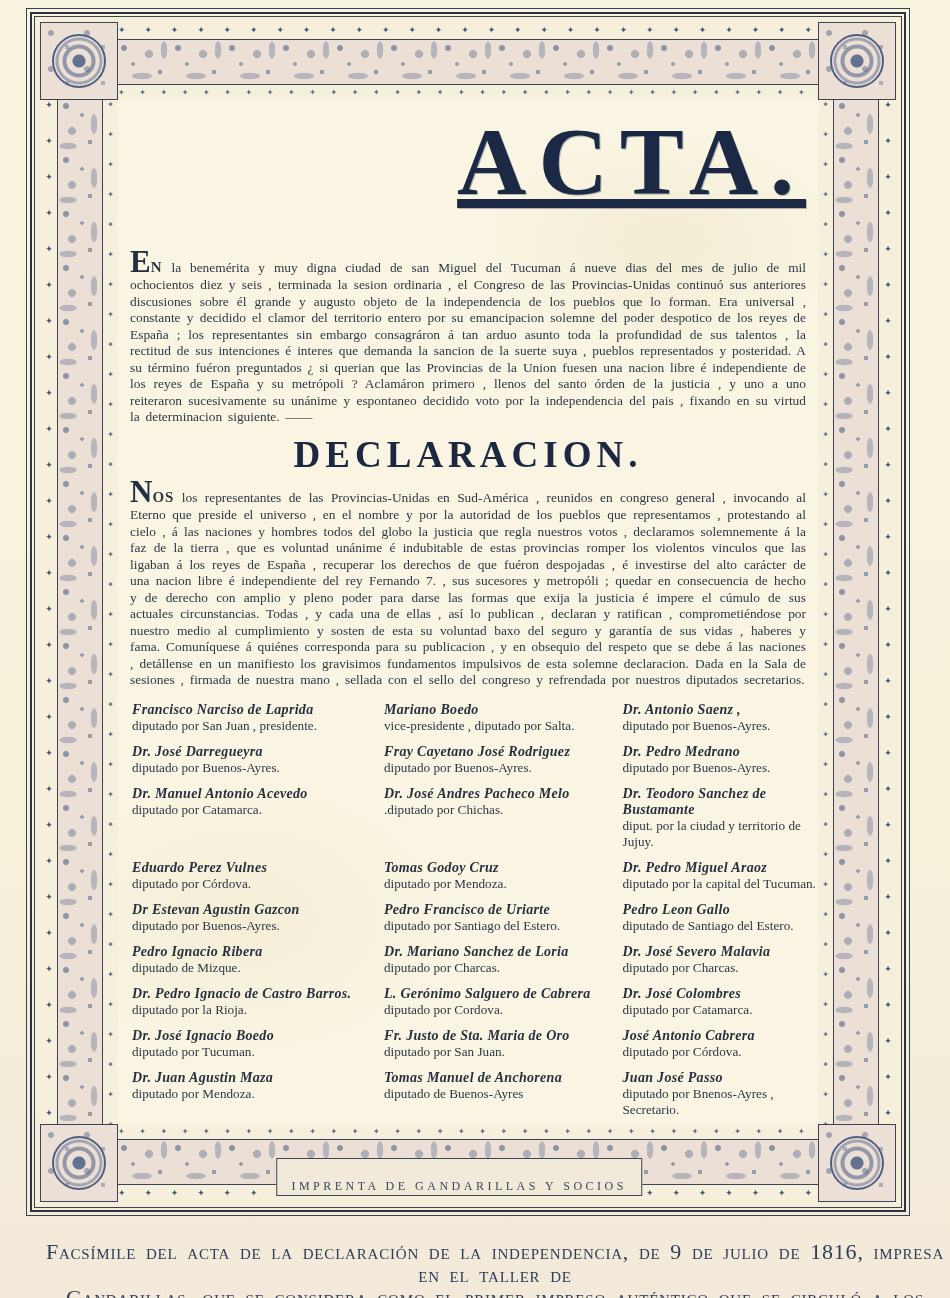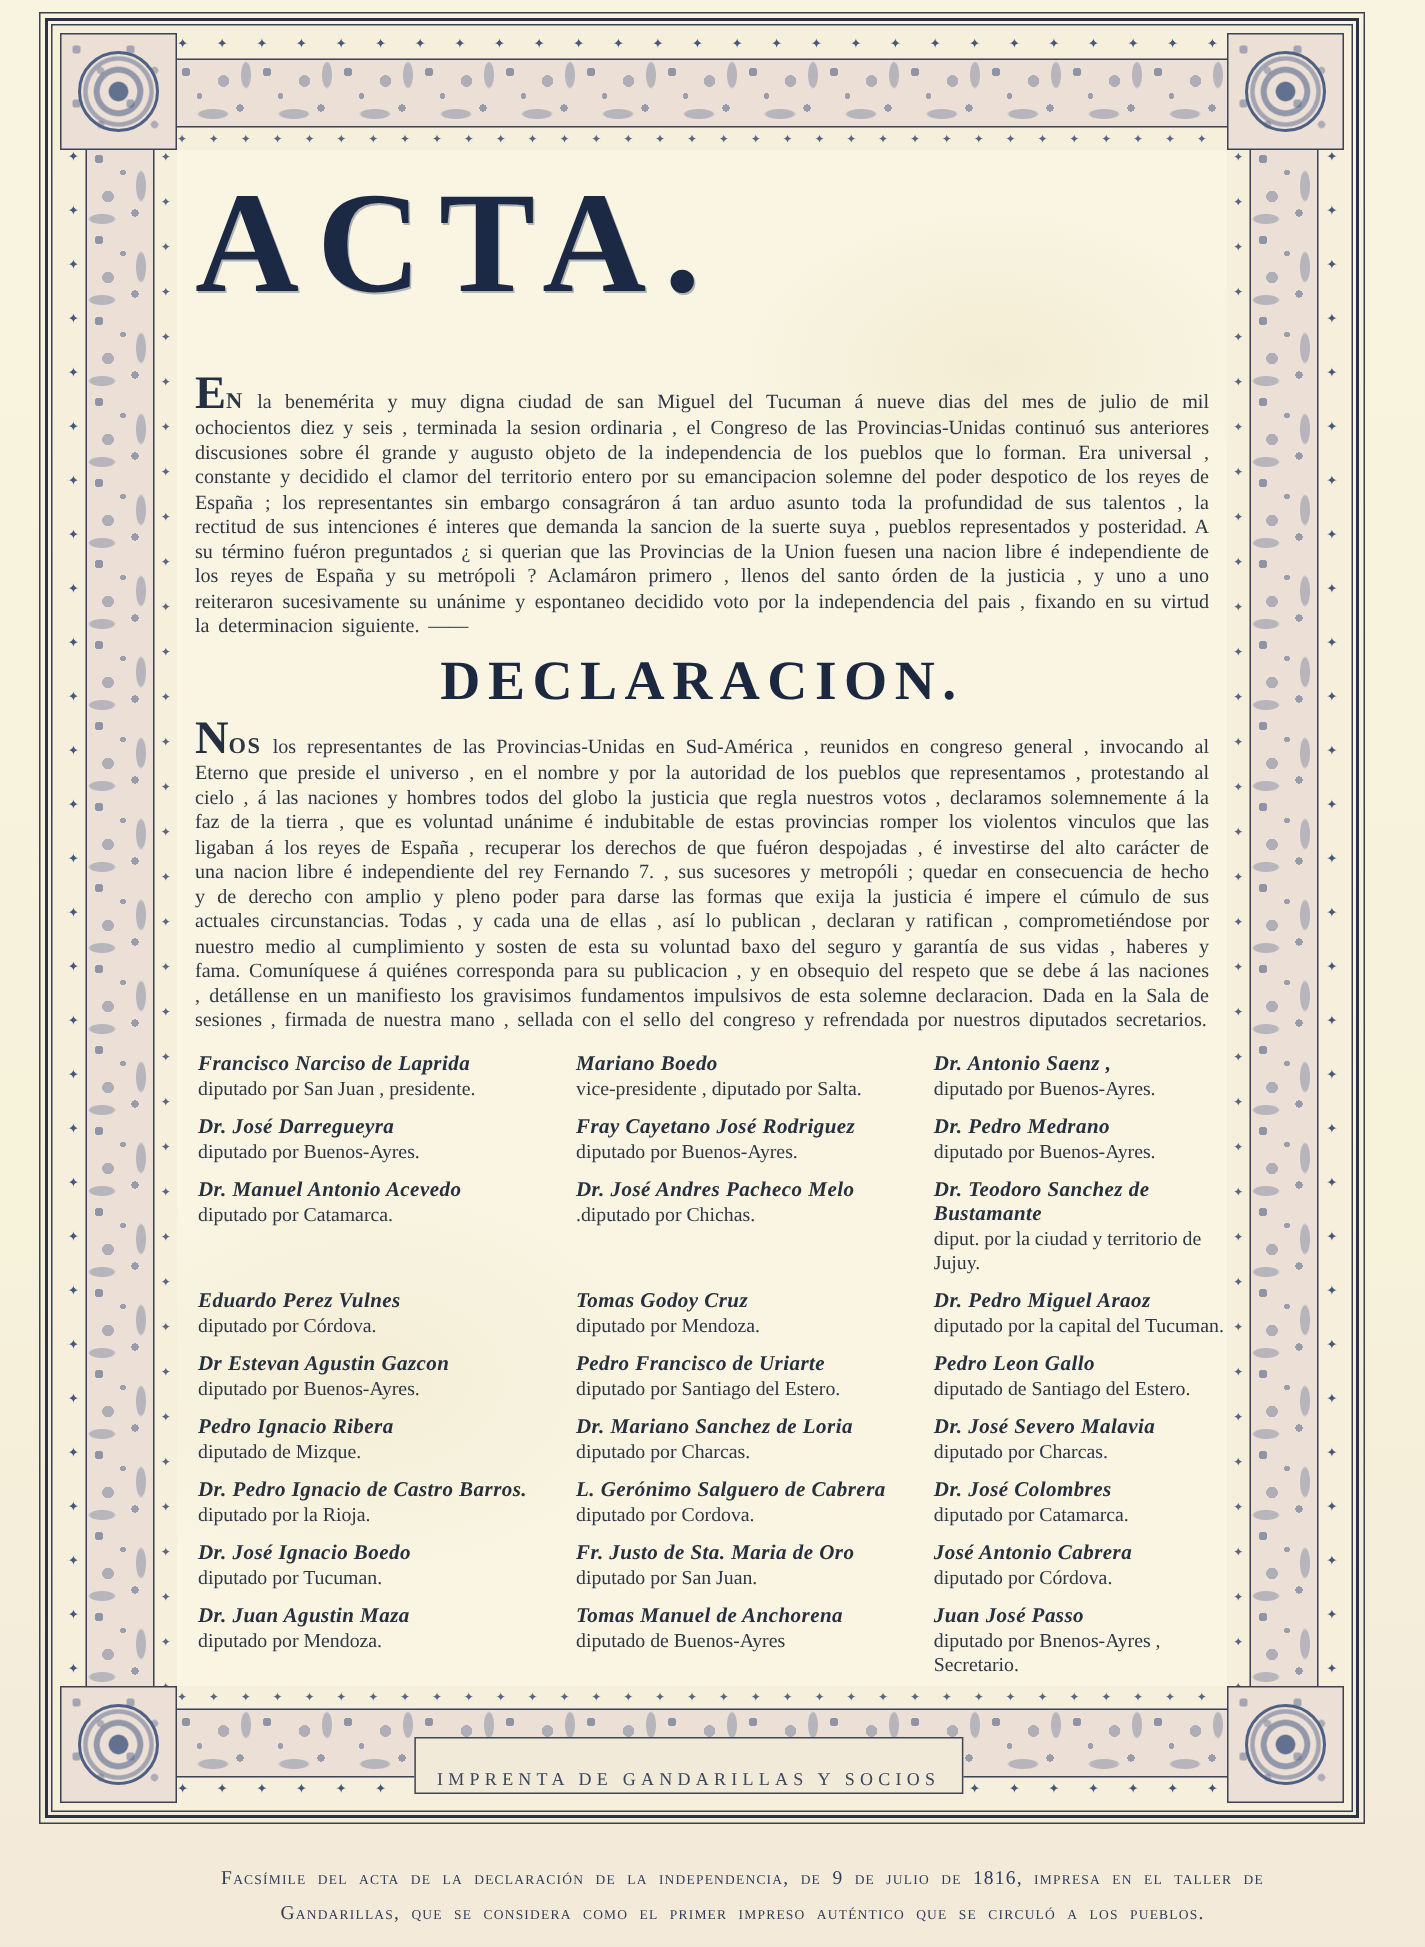--- a/index.html
+++ b/index.html
@@ -93,24 +93,25 @@
   
   .content {
     position: absolute; inset: 78px; z-index: 1;
     background: #f9f5e2;
     background-image:
       radial-gradient(ellipse 260px 160px at 78% 14%, rgba(221,202,156,.20), transparent 70%),
       radial-gradient(ellipse 300px 200px at 18% 80%, rgba(221,202,156,.16), transparent 70%);
     padding: 0 12px; overflow: hidden;
   }
   .title {
-    margin: 14px 0 0; text-align: left;
+    margin: 14px 0 0; text-align: right;
     font: 700 96px/1 "Liberation Serif", serif;
     letter-spacing: 12px; color: #1b2944;
     text-shadow: 1px 1px 0 rgba(40,60,95,.35);
+    text-decoration: underline;
   }
   .para {
     margin: 0; text-align: justify;
     font: 400 13.4px/16.5px "Liberation Serif", serif;
     color: #2e3745; word-spacing: 2.5px;
   }
   .para.first { margin-top: 36px; }
   .dropcap { font-size: 31px; font-weight: 700; line-height: 1; color: #242f42; }
   .leadcap { font-size: 15px; font-weight: 700; letter-spacing: 1px; }
   .heading2 {
@@ -135,21 +136,21 @@
     font: 400 12px/14px "Liberation Serif", serif;
     letter-spacing: 3.5px; color: #3a465e; white-space: nowrap;
   }
 
   
   .caption {
     position: absolute; top: 1240px; left: 0; width: 100%;
     text-align: center; font-family: "Liberation Serif", serif;
     font-variant: small-caps; color: #2e3d5a;
   }
-  .cap-line { font-size: 13px; line-height: 23px; letter-spacing: .8px; word-spacing: 3.5px; margin-left: 40px; }
+  .cap-line { font-size: 22px; line-height: 23px; letter-spacing: .8px; word-spacing: 3.5px; margin-left: 40px; }
 </style>
 </head>
 <body>
 
 <div class="plate">
   <div class="rule-outer">
     <div class="rule-mid">
       <div class="rule-inner">
         <div class="orn-frame">
 

